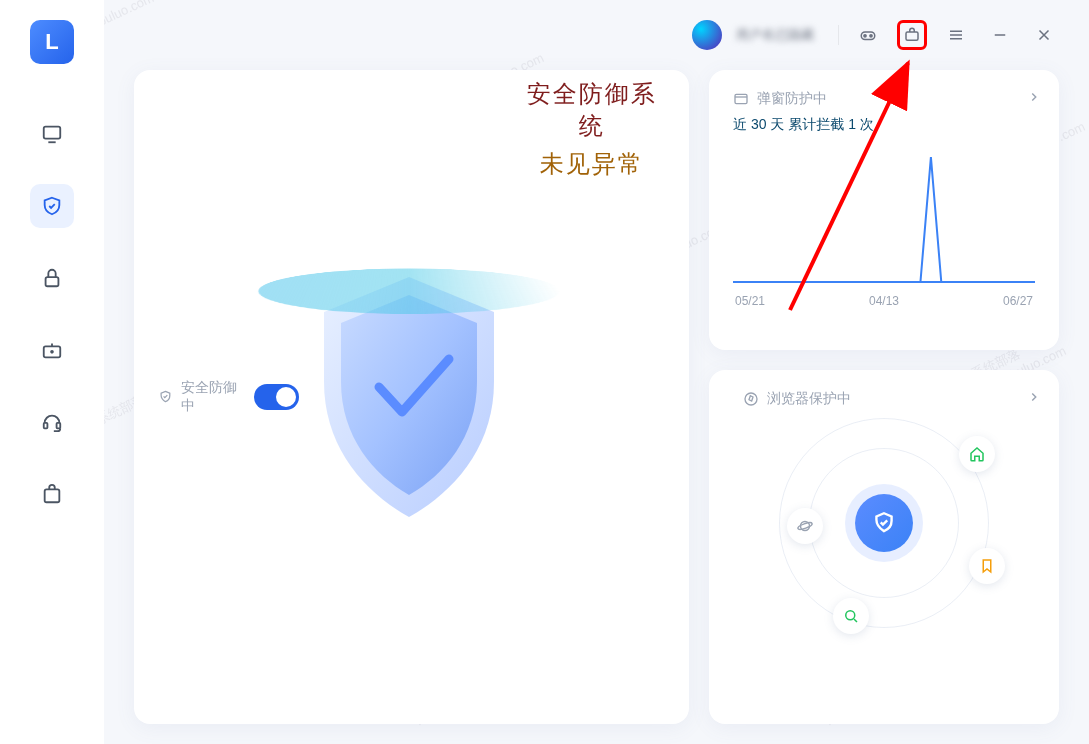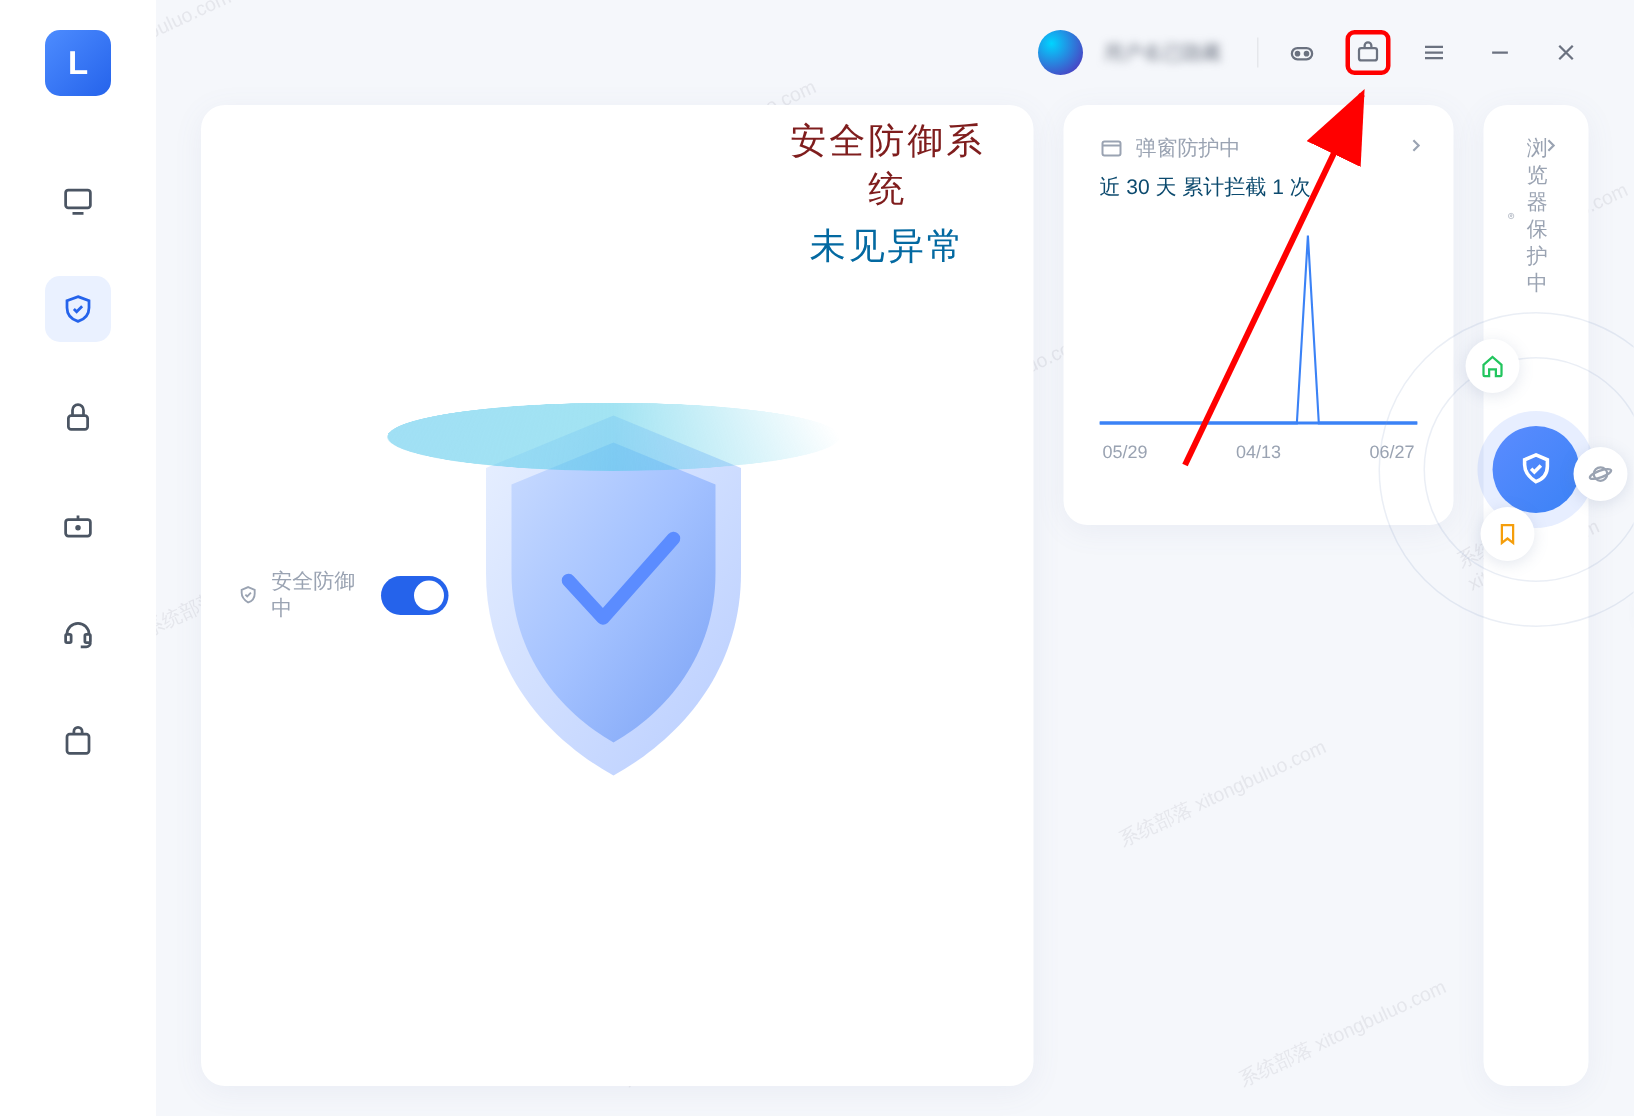--- a/index.html
+++ b/index.html
@@ -65,21 +65,21 @@
     .title-icon {
       width: 30px; height: 30px;
       display:flex; align-items:center; justify-content:center;
       color:#6b7280; cursor:pointer; border-radius:6px;
     }
     .title-icon svg { width: 18px; height: 18px; }
     .toolbox-highlight { border: 3px solid #ff0000; }
 
     .content { display: flex; gap: 20px; flex: 1; }
     .col-left { flex: 1.05; }
-    .col-right { width: 350px; display: flex; flex-direction: row; gap: 20px; }
+    .col-right { width: 350px; display: flex; flex-direction: column; gap: 20px; }
 
     .card {
       background: #fff;
       border-radius: 16px;
       box-shadow: 0 4px 20px rgba(100,120,160,0.08);
       position: relative;
     }
     .protection-card { height: 100%; padding: 24px; display:flex; flex-direction:row; }
     .card-header { display:flex; align-items:center; color:#9aa3b2; font-size:14px; gap:8px; }
     .card-header svg { width:16px; height:16px; }
@@ -96,34 +96,34 @@
     .shield-ring {
       position:absolute; width:300px; height:90px;
       border-radius: 50%;
       background: linear-gradient(90deg, rgba(120,210,240,0.7), rgba(70,200,230,0.5), rgba(120,210,240,0.0));
       transform: perspective(400px) rotateX(60deg);
       top: 150px;
     }
     .shield-svg { width: 220px; height: 260px; }
     .status-text { text-align:center; margin-top: -16px; }
     .status-line1 { font-size: 24px; color:#7f1d1d; font-weight:500; letter-spacing:2px; }
-    .status-line2 { font-size: 24px; color:#0369a1; font-weight:500; letter-spacing:2px; margin-top:6px; }
+    .status-line2 { font-size: 24px; color:#a16207; font-weight:500; letter-spacing:2px; margin-top:6px; }
     .actions { display:flex; justify-content:space-around; margin-top: 40px; padding: 0 10px; }
     .action-btn { display:flex; align-items:center; gap:10px; color:#374151; font-size:15px; cursor:pointer; }
     .action-btn svg { width:20px; height:20px; color:#2563eb; }
 
     .popup-card { height: 280px; padding: 20px 24px; }
     .chevron { position:absolute; right:18px; top:20px; color:#9aa3b2; cursor:pointer; }
     .chevron svg { width:14px; height:14px; }
     .popup-stats { font-size:14px; color:#0c4a6e; margin-top: 8px; }
     .chart-area { margin-top: 20px; height: 130px; position: relative; }
     .chart-svg { width: 100%; height: 100%; }
     .chart-labels { display:flex; justify-content:space-between; font-size:12px; color:#9aa3b2; margin-top:10px; padding: 0 2px; }
 
-    .browser-card { flex:1; padding: 20px 16px; }
+    .browser-card { flex:1; padding: 20px 34px; }
     .orbit-area { position:relative; height: 210px; margin-top: 10px; }
     .orbit-ring {
       position:absolute; border-radius:50%;
       left:50%; top:50%; transform:translate(-50%,-50%);
       border: 1px solid rgba(140,160,200,0.18);
     }
     .orbit-center {
       position:absolute; width:58px; height:58px; left:50%; top:50%;
       transform:translate(-50%,-50%);
       border-radius:50%;
@@ -291,21 +291,21 @@
               </svg>
           </div>
           <div class="popup-stats">近 30 天 累计拦截 1 次</div>
           <div class="chart-area">
             <svg class="chart-svg" viewBox="0 0 300 130" preserveAspectRatio="none">
               <path id="chart-path" fill="none" stroke="#3b82f6" stroke-width="2" d="M0.0 128.0 L10.3 128.0 L20.7 128.0 L31.0 128.0 L41.4 128.0 L51.7 128.0 L62.1 128.0 L72.4 128.0 L82.8 128.0 L93.1 128.0 L103.4 128.0 L113.8 128.0 L124.1 128.0 L134.5 128.0 L144.8 128.0 L155.2 128.0 L165.5 128.0 L175.9 128.0 L186.2 128.0 L196.6 3.0 L206.9 128.0 L217.2 128.0 L227.6 128.0 L237.9 128.0 L248.3 128.0 L258.6 128.0 L269.0 128.0 L279.3 128.0 L289.7 128.0 L300.0 128.0 "></path>
               <line x1="0" y1="128" x2="300" y2="128" stroke="#3b82f6" stroke-width="2"></line>
             </svg>
           </div>
           <div class="chart-labels">
-            <span>05/29</span>
+            <span>05/21</span>
             <span>04/13</span>
             <span>06/27</span>
           </div>
         </div>
 
         <div class="card browser-card">
           <div class="card-header">
             <svg viewBox="0 0 24 24" fill="none" stroke="currentColor" stroke-width="2">
                 <circle cx="12" cy="12" r="9"></circle>
                 <path d="M15 9l-2 6-4-2 2-6z"></path>

